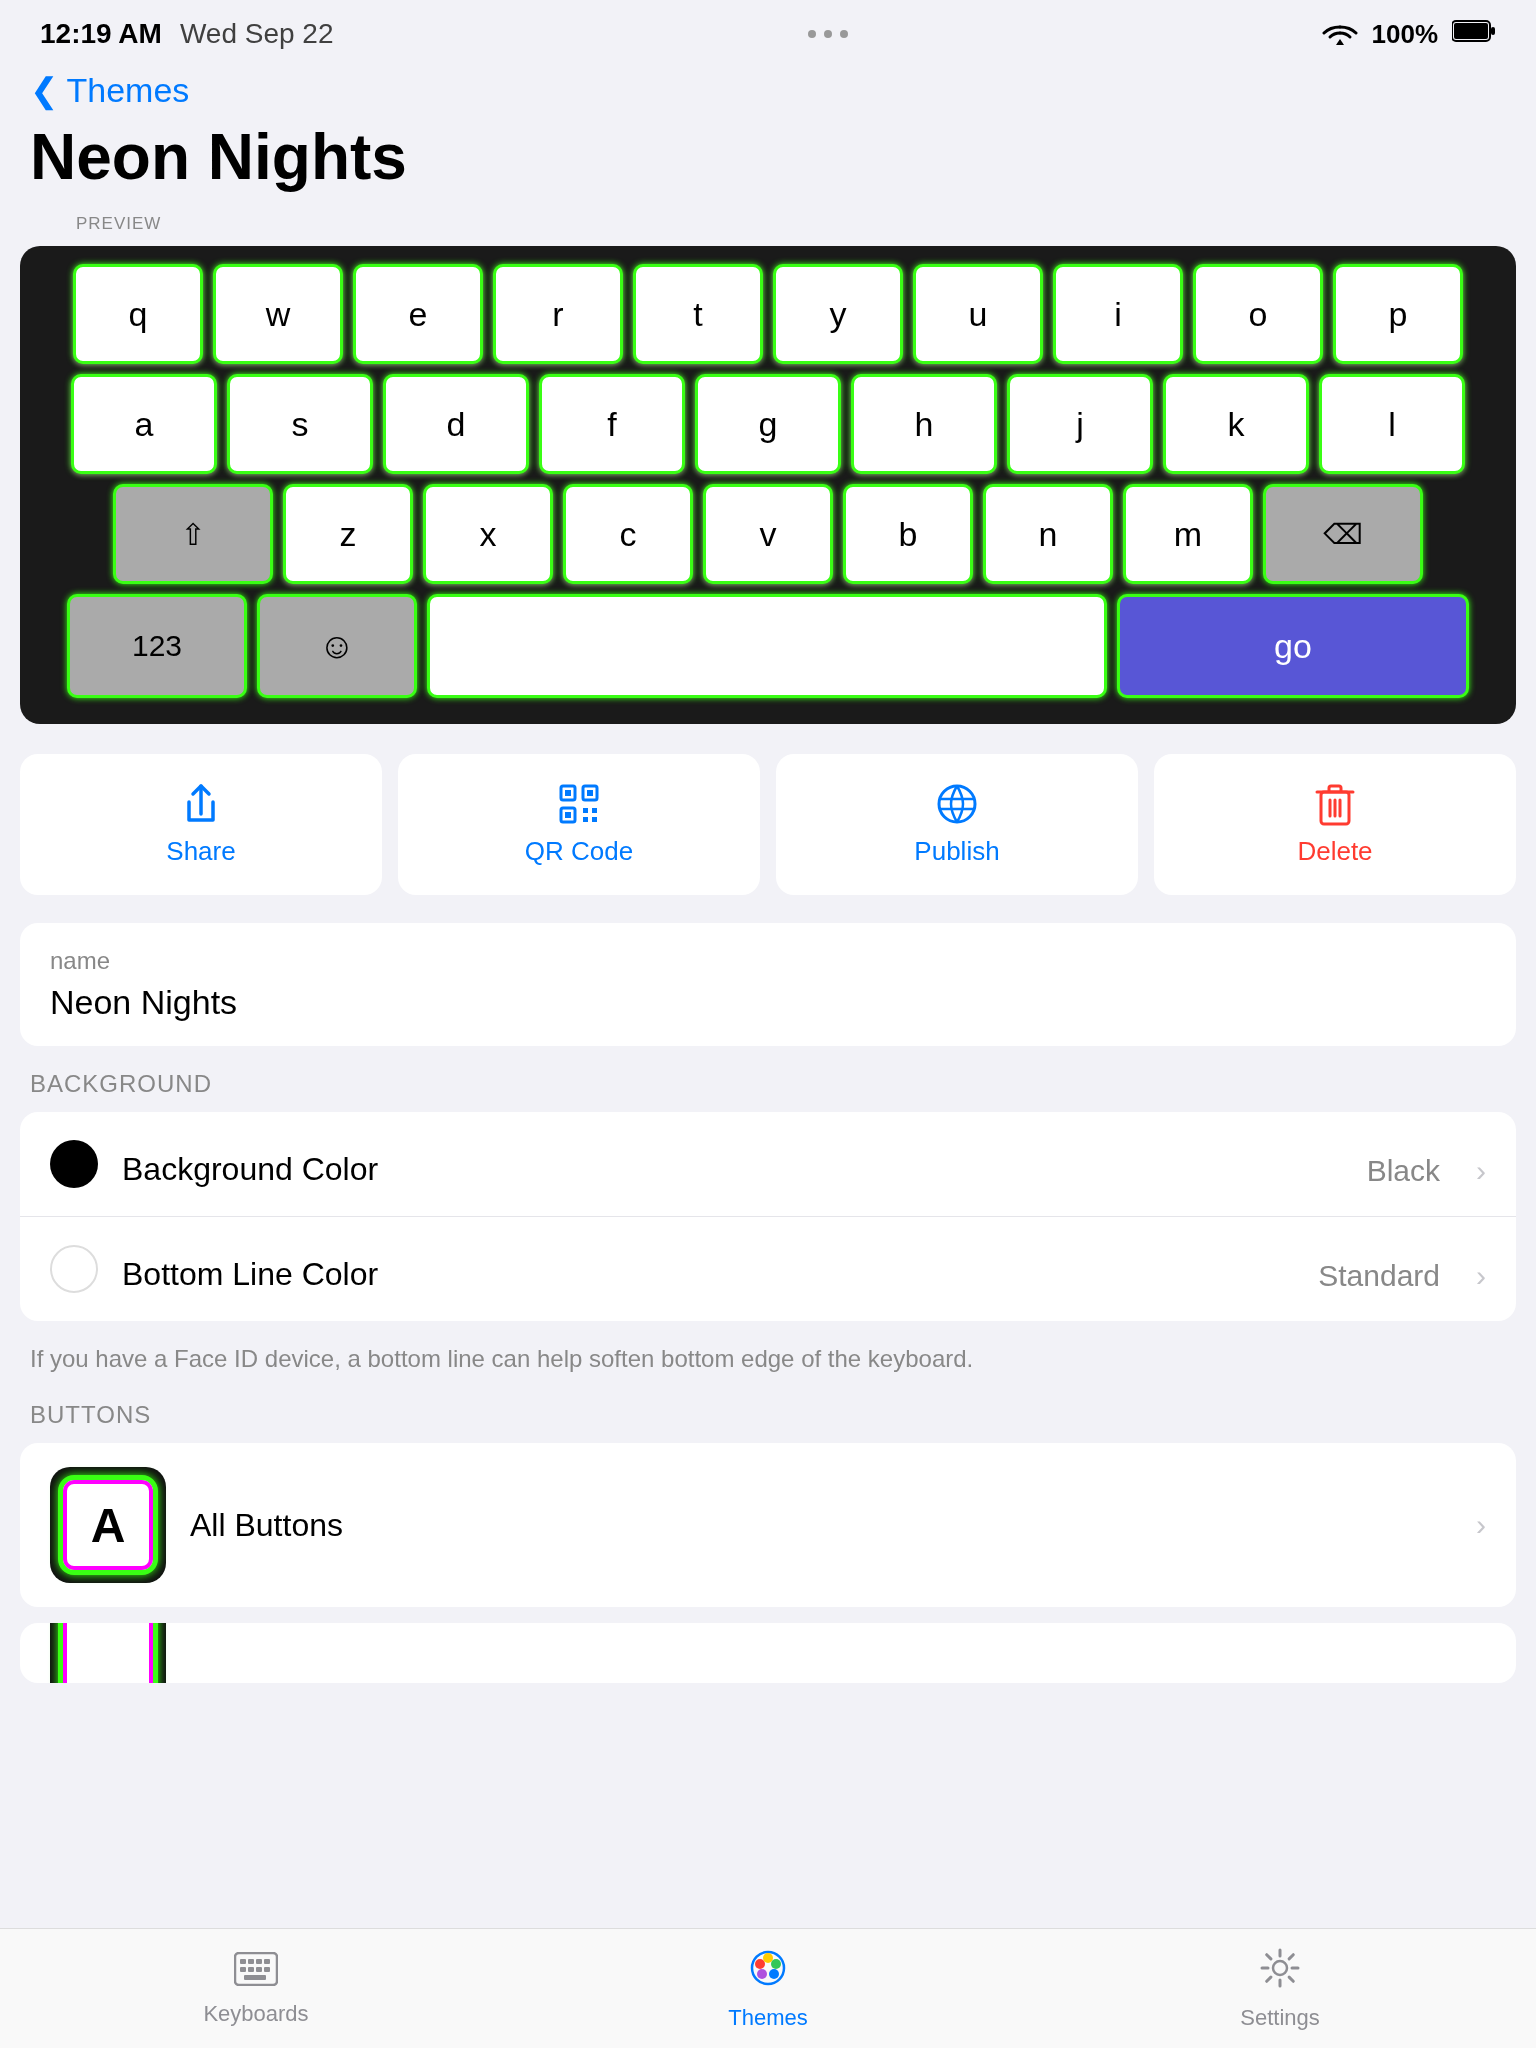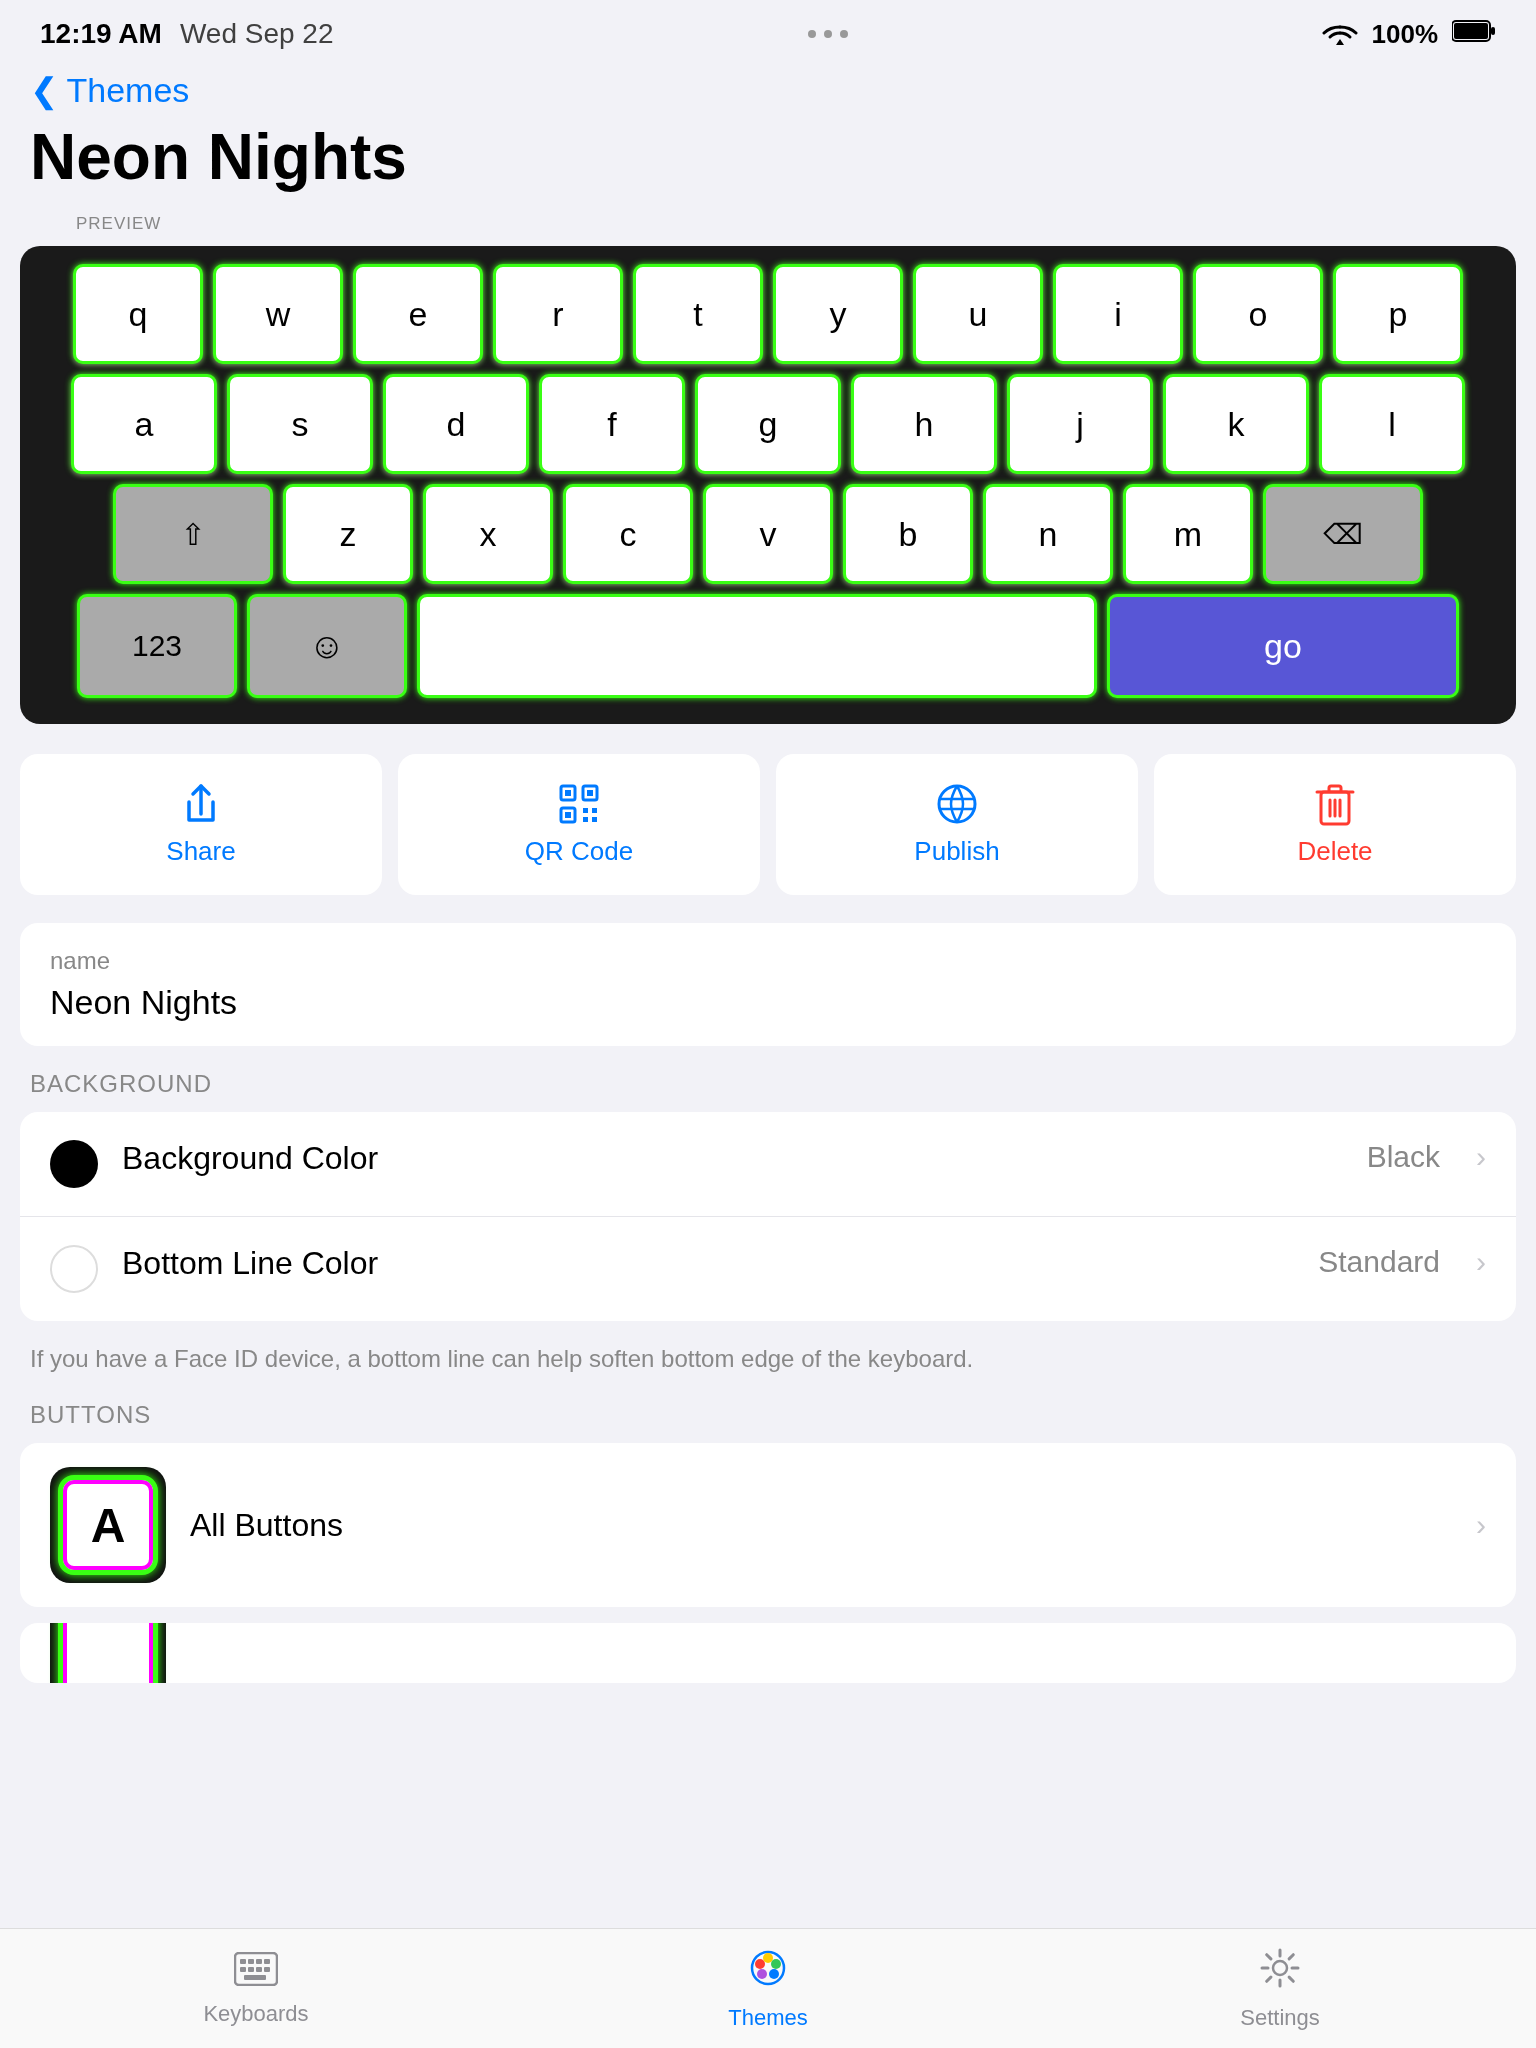--- a/index.html
+++ b/index.html
@@ -125,21 +125,21 @@
     .kb-row-3 .kb-key-normal { width: 130px; }
     .kb-row-3 .kb-key-special {
       width: 160px;
       background: #aaa;
       border: 3px solid #39ff14;
       box-shadow: 0 0 6px #39ff14;
     }
     
     .kb-row-4 .kb-key { height: 104px; }
     .kb-row-4 .kb-key-123 {
-      width: 160px;
+      width: 180px;
       background: #aaa;
       border: 3px solid #39ff14;
       box-shadow: 0 0 6px #39ff14;
       font-size: 30px;
     }
     .kb-row-4 .kb-key-emoji {
       width: 160px;
       background: #aaa;
       border: 3px solid #39ff14;
       box-shadow: 0 0 6px #39ff14;
@@ -222,21 +222,21 @@
 
     
     .list-container {
       margin: 0 20px 10px;
       background: #fff;
       border-radius: 18px;
       overflow: hidden;
     }
     .list-item {
       display: flex;
-      align-items: flex-start;
+      align-items: flex-end;
       padding: 28px 30px;
       gap: 24px;
       position: relative;
     }
     .list-item + .list-item {
       border-top: 1px solid #e5e5ea;
     }
     .list-item-icon {
       width: 48px;
       height: 48px;

